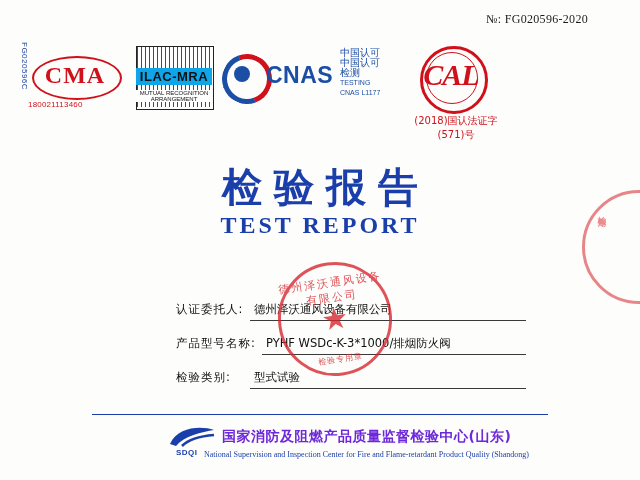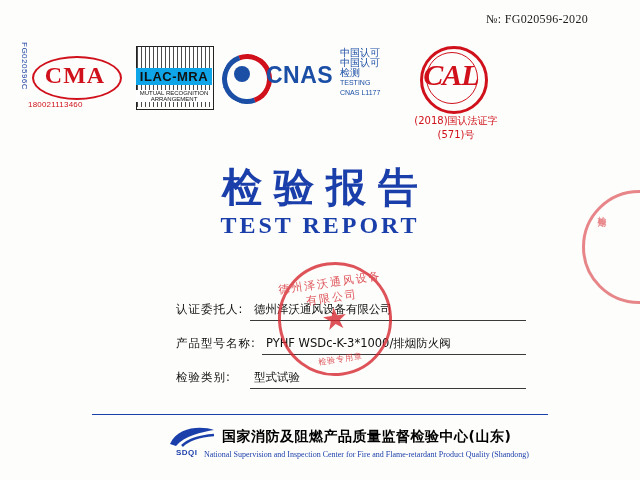--- a/index.html
+++ b/index.html
@@ -410,21 +410,21 @@
     color: #1b3faa;
     font-family: "Liberation Sans", sans-serif;
     letter-spacing: 0.5px;
   }
   .footer-cn {
     position: absolute;
     left: 222px;
     top: 428px;
     font-size: 14px;
     font-weight: bold;
-    color: #000000;
+    color: #6d28d9;
     font-family: "DejaVu Sans", sans-serif;
     letter-spacing: 0.5px;
     white-space: nowrap;
     text-align: right;
   }
   .footer-en {
     position: absolute;
     left: 204px;
     top: 450px;
     font-size: 8px;

